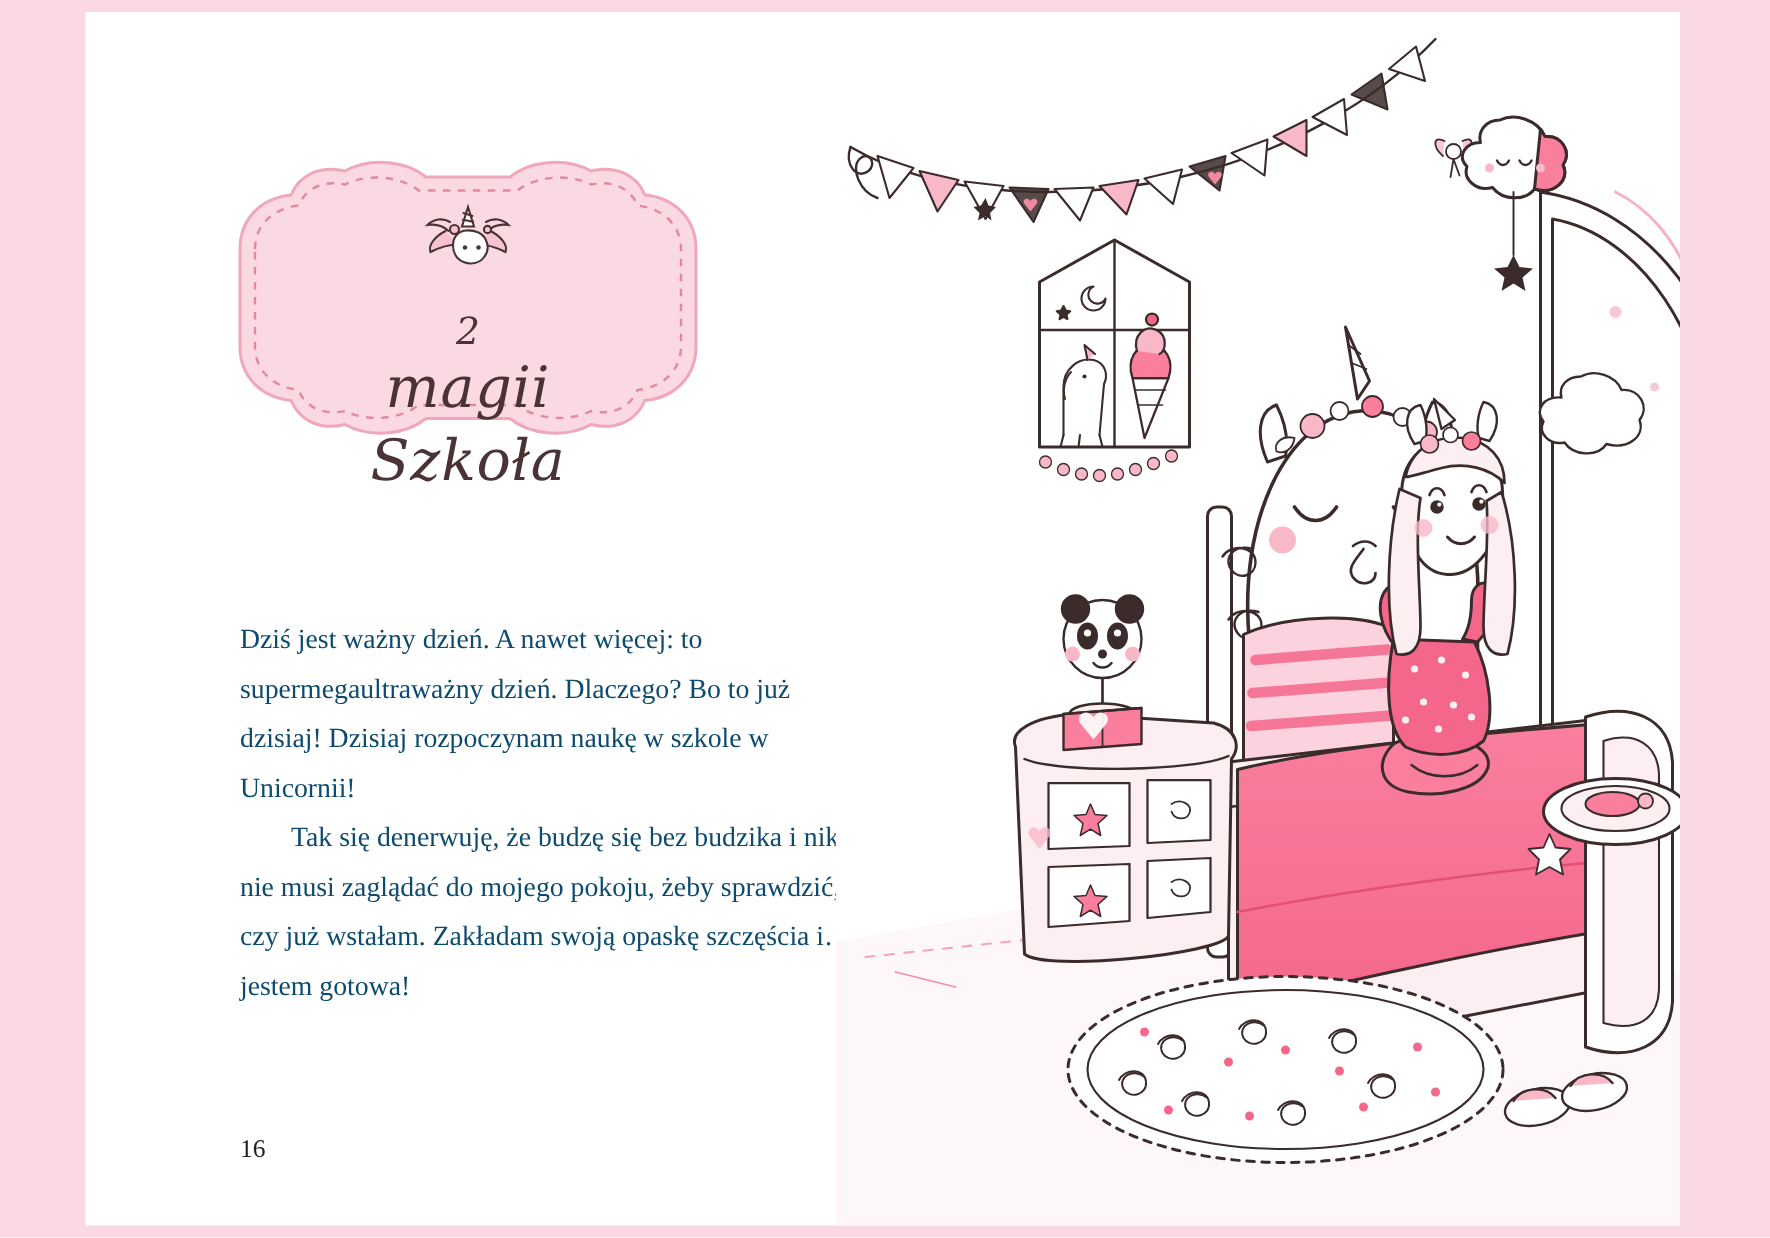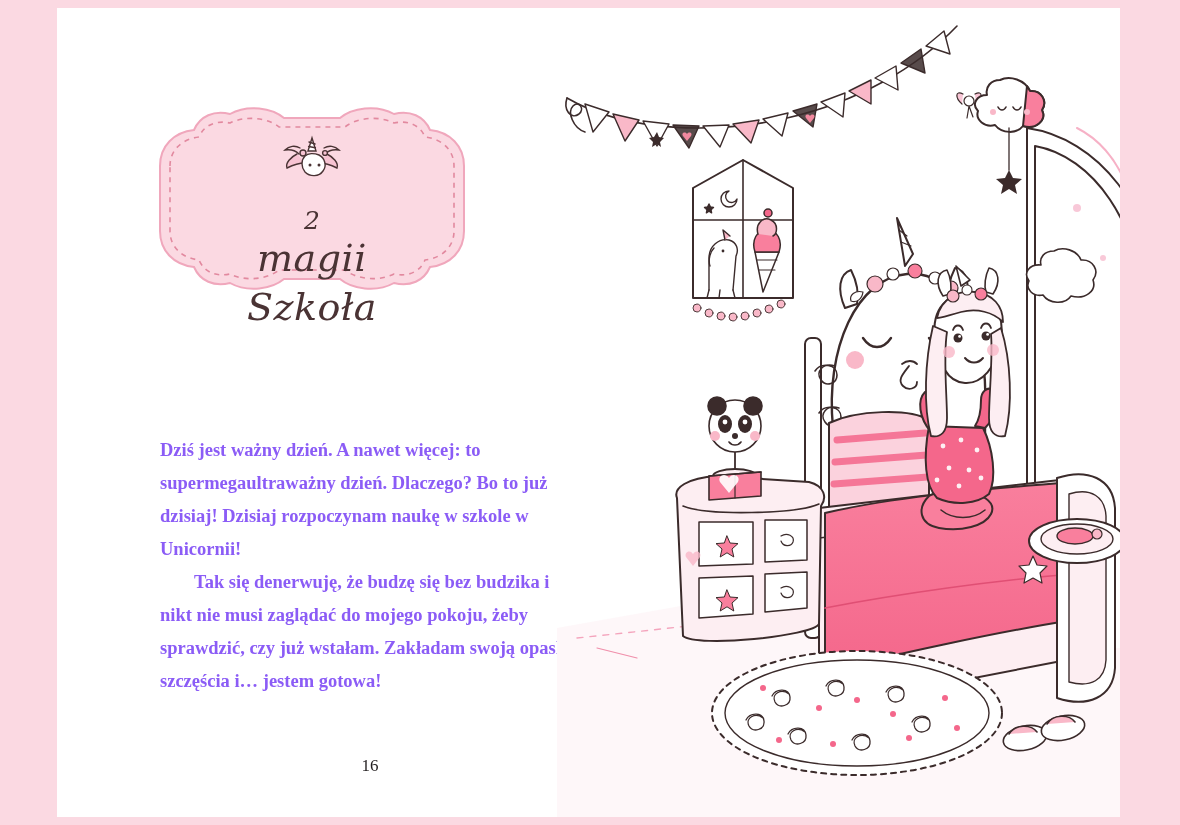--- a/index.html
+++ b/index.html
@@ -55,40 +55,38 @@
     font-style: italic;
     font-size: 38px;
     line-height: 1.24;
     color: #4a3334;
     margin-top: 2px;
     letter-spacing: .5px;
   }
   .body-text {
     position: absolute;
     left: 103px;
-    top: 426px;
+    top: 403px;
     width: 420px;
     font-family: "Liberation Serif", serif;
     font-size: 18.5px;
     line-height: 33px;
-    color: #8b5cf6;
-    font-weight: bold;
+    color: #0c4a6e;
   }
   .body-text p {
     margin: 0;
   }
   .body-text p.indent {
     text-indent: 34px;
   }
   .page-number {
     position: absolute;
     left: 103px;
     top: 748px;
     width: 420px;
-    text-align: center;
     font-family: "Liberation Serif", serif;
     font-size: 17px;
     color: #231f20;
   }
   
   .illo {
     position: absolute;
     left: 500px;
     top: 0px;
     width: 563px;

